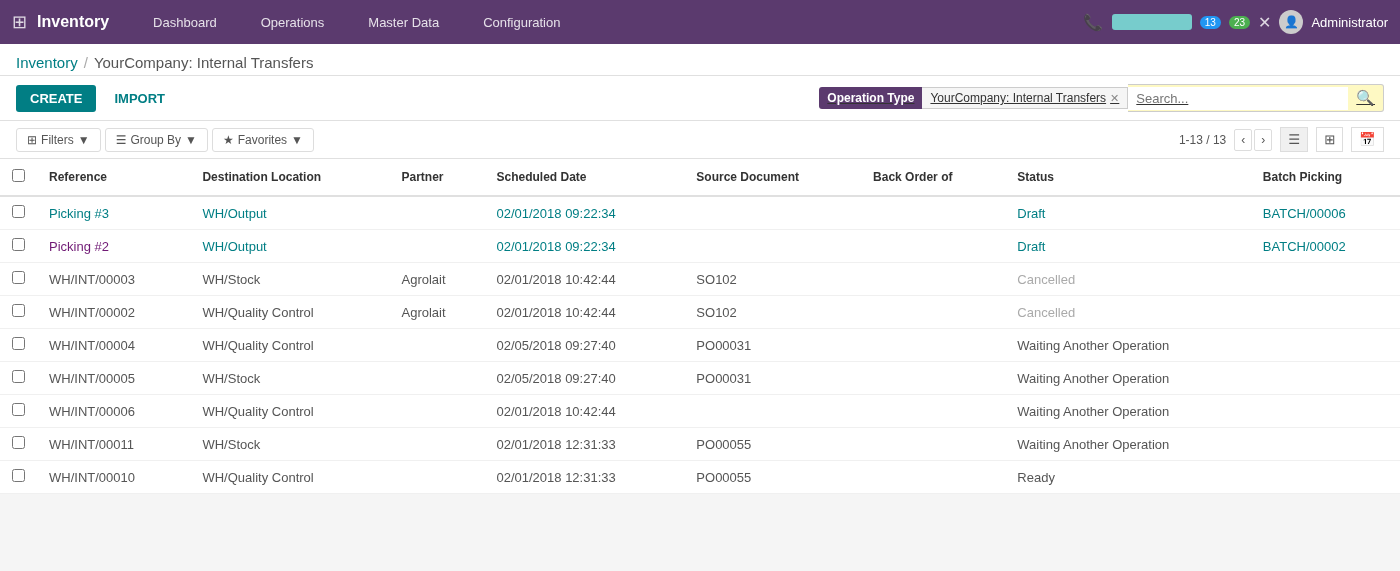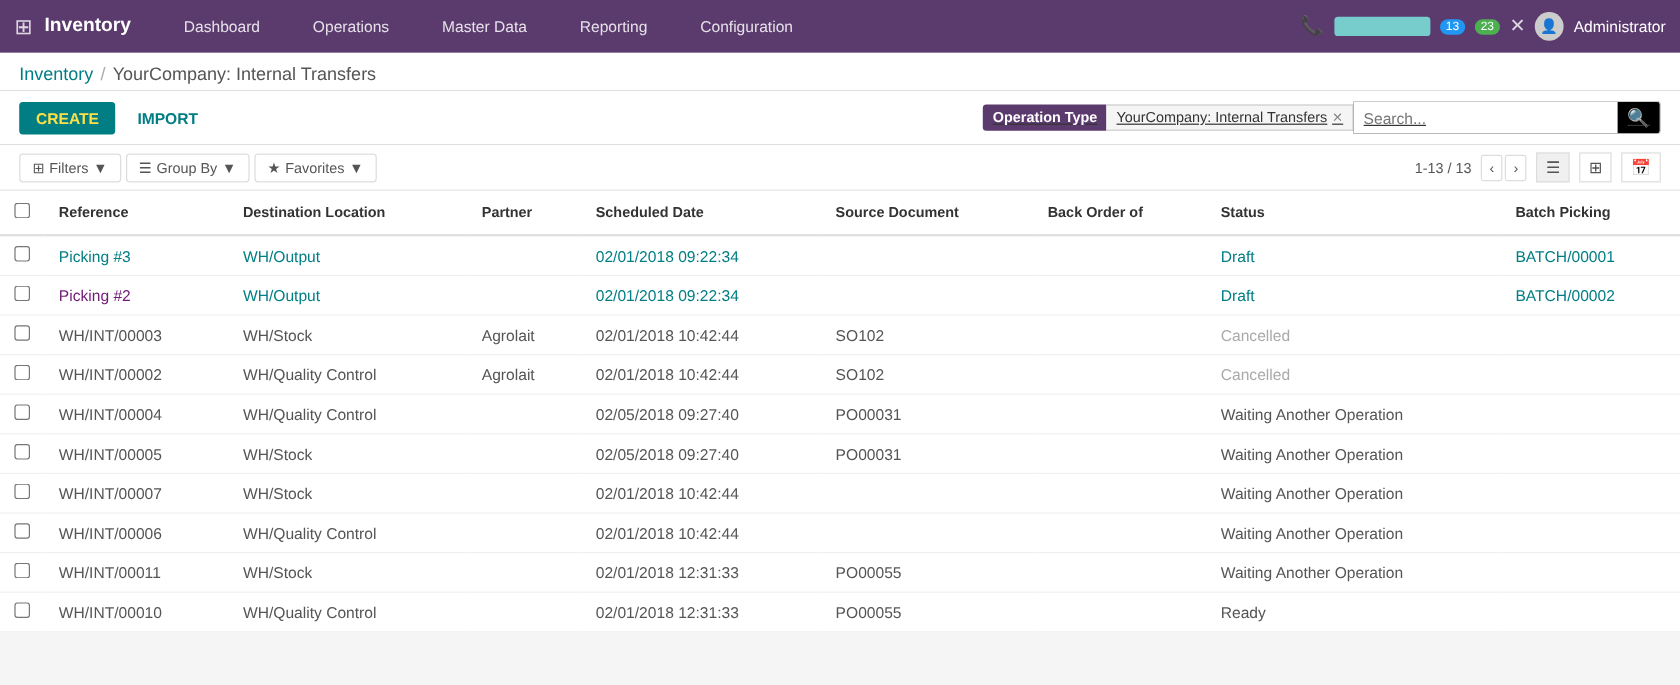--- a/index.html
+++ b/index.html
@@ -33,21 +33,21 @@
       padding: 10px 16px 4px 16px;
       display: flex;
       align-items: center;
       border-bottom: 1px solid #e0e0e0;
     }
     .breadcrumb-link { color: #017e84; cursor: pointer; font-size: 15px; }
     .breadcrumb-sep { color: #aaa; margin: 0 6px; font-size: 15px; }
     .breadcrumb-current { color: #555; font-size: 15px; font-weight: 500; }
     .btn-create {
       background: #017e84;
-      color: #fde047;
+      color: #ffffff;
       border: none;
       padding: 6px 14px;
       border-radius: 3px;
       cursor: pointer;
       font-size: 13px;
       font-weight: bold;
     }
     .btn-import {
       background: none;
       color: #017e84;
@@ -106,21 +106,20 @@
 </head>
 <body>
 
 <div class="top-nav">
   <span class="grid-icon">⊞</span>
   <span class="app-title">Inventory</span>
   <div class="nav-links">
     <a class="nav-link">Dashboard</a>
     <a class="nav-link">Operations</a>
     <a class="nav-link">Master Data</a>
-    <a class="nav-link">Reporting</a>
     <a class="nav-link">Configuration</a>
   </div>
   <div class="nav-right">
     <span class="nav-icon">📞</span>
     <div class="status-bar"></div>
     <span class="badge">13</span>
     <span class="badge green">23</span>
     <span class="nav-icon">✕</span>
     <span class="avatar">👤</span>
     <span class="admin-label">Administrator</span>
@@ -137,21 +136,21 @@
   <div style="display:flex; align-items:center; gap:8px;">
     <button class="btn-create">CREATE</button>
     <button class="btn-import">IMPORT</button>
   </div>
   <div style="display:flex; align-items:center; gap:0;text-decoration:underline;">
     <span style="background:#5b3a6e; color:white; padding:4px 8px; border-radius:3px 0 0 3px; font-size:12px; font-weight:bold;">Operation Type</span>
     <div style="display:flex; align-items:center; background:#f5f5f5; border:1px solid #ccc; border-left:none; padding:3px 8px; gap:4px;">
       <span style="font-size:12px; color:#333;">YourCompany: Internal Transfers</span>
       <span style="cursor:pointer; color:#888; font-size:11px;">✕</span>
     </div>
-    <div style="display:flex; border:1px solid #ccc; border-left:none; border-radius:0 3px 3px 0; background:#000000;">
+    <div style="display:flex; align-items:center; border:1px solid #ccc; border-left:none; border-radius:0 3px 3px 0; background:#fef9c3;">
       <input type="text" style="border: none; outline: none; padding: 4px 8px; font-size: 13px; width: 220px;" placeholder="Search...">
       <span style="padding:4px 8px; cursor:pointer; color:#888; font-size:15px;">🔍</span>
     </div>
   </div>
 </div>
 
 <div class="filter-row">
   <div class="filter-left">
     <button class="filter-btn">
       <span>⊞</span>
@@ -201,21 +200,21 @@
     <tbody id="table-body">
         <tr>
           <td class="checkbox-col"><input type="checkbox" style=""></td>
           <td class="link" style="color: rgb(1, 126, 132); cursor: pointer; font-weight: 500;">Picking #3</td>
           <td class="link" style="color: rgb(1, 126, 132);">WH/Output</td>
           <td></td>
           <td style="color: rgb(1, 126, 132);">02/01/2018 09:22:34</td>
           <td></td>
           <td></td>
           <td class="status-draft">Draft</td>
-          <td class="batch-link" style="color: rgb(1, 126, 132); cursor: pointer;">BATCH/00001</td>
+          <td class="batch-link" style="color: rgb(1, 126, 132); cursor: pointer;">BATCH/00006</td>
         </tr>
         <tr>
           <td class="checkbox-col"><input type="checkbox" style=""></td>
           <td class="link" style="color: #701a75; cursor: pointer; font-weight: 500;">Picking #2</td>
           <td class="link" style="color: rgb(1, 126, 132);">WH/Output</td>
           <td></td>
           <td style="color: rgb(1, 126, 132);">02/01/2018 09:22:34</td>
           <td></td>
           <td></td>
           <td class="status-draft">Draft</td>
@@ -260,31 +259,20 @@
           <td>WH/Stock</td>
           <td></td>
           <td>02/05/2018 09:27:40</td>
           <td>PO00031</td>
           <td></td>
           <td class="status-waiting">Waiting Another Operation</td>
           <td></td>
         </tr>
         <tr>
           <td class="checkbox-col"><input type="checkbox" style=""></td>
-          <td>WH/INT/00007</td>
-          <td>WH/Stock</td>
-          <td></td>
-          <td>02/01/2018 10:42:44</td>
-          <td></td>
-          <td></td>
-          <td class="status-waiting">Waiting Another Operation</td>
-          <td></td>
-        </tr>
-        <tr>
-          <td class="checkbox-col"><input type="checkbox" style=""></td>
           <td>WH/INT/00006</td>
           <td>WH/Quality Control</td>
           <td></td>
           <td>02/01/2018 10:42:44</td>
           <td></td>
           <td></td>
           <td class="status-waiting">Waiting Another Operation</td>
           <td></td>
         </tr>
         <tr>

